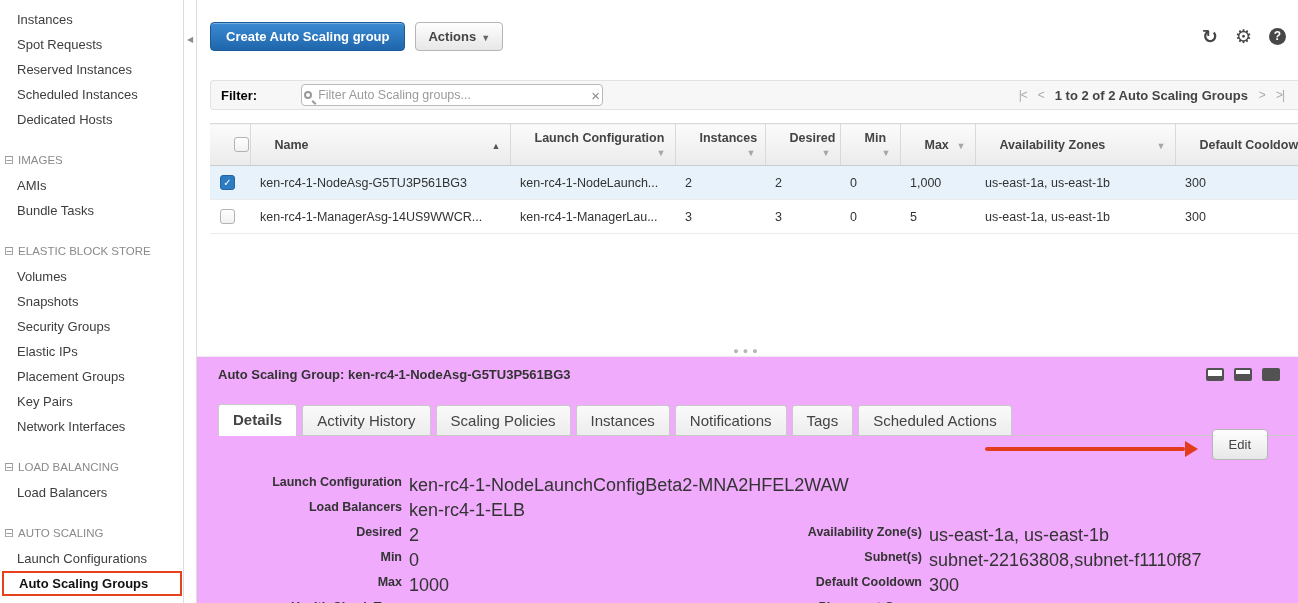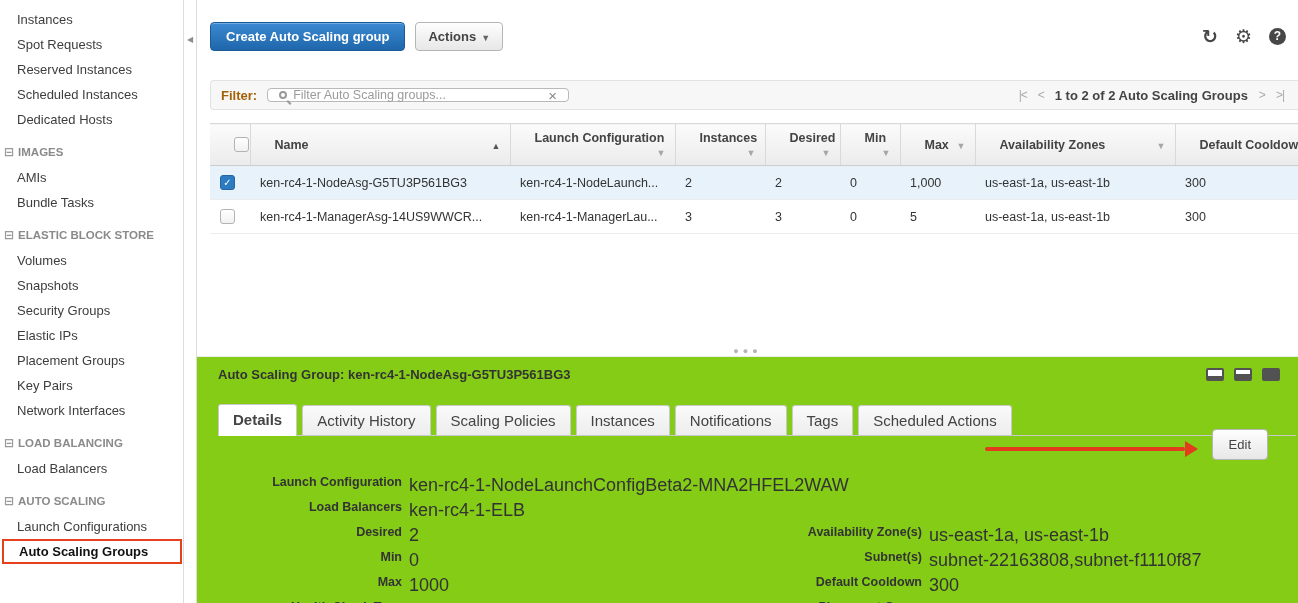--- a/index.html
+++ b/index.html
@@ -4,22 +4,22 @@
 <style>
   * { margin:0; padding:0; box-sizing:border-box; }
   html,body { width:1298px; height:603px; overflow:hidden; background:#fff;
     font-family:"Liberation Sans","DejaVu Sans",sans-serif; font-size:13px; color:#333; }
   .app { display:flex; width:1298px; height:603px; position:relative;border-radius:17px; }
 
   
   .sidebar { width:183px; flex:none; padding-top:7px; background:#fff; overflow:hidden; }
   .nav-link { height:25px; line-height:25px; padding-left:17px; font-size:13px; color:#3d3d3d;
     cursor:pointer; white-space:nowrap; }
-  .nav-header { height:25px; line-height:25px; margin-top:8px; padding-left:4px; font-size:11.5px;
-    color:#8a8a8a; white-space:nowrap; cursor:pointer;font-weight:bold; }
+  .nav-header { height:25px; line-height:25px; margin-top:16px; padding-left:4px; font-size:11.5px;
+    color:#8a8a8a; white-space:nowrap; cursor:pointer; }
   .nav-header .box-icon { color:#9a9a9a; font-size:12px; margin-right:4px; }
   .nav-link.selected { font-weight:bold; color:#111; border:2px solid #e6401d;
     margin:0 1px 0 2px; line-height:21px; padding-left:15px; }
 
   .gutter { width:14px; flex:none; border-left:1px solid #dcdcdc; border-right:1px solid #dcdcdc;
     background:#fff; position:relative; }
   .collapse-handle { position:absolute; top:28px; left:0; width:12px; height:24px; color:#8d8d8d;
     font-size:8px; line-height:24px; text-align:center; cursor:pointer; }
 
   
@@ -36,23 +36,23 @@
   .toolbar-icons { margin-left:auto; display:flex; align-items:center; gap:17px; }
   .icon-refresh { font-size:19px; color:#474747; font-weight:bold; cursor:pointer; }
   .icon-gear { font-size:19px; color:#474747; cursor:pointer; }
   .icon-help { width:17px; height:17px; border-radius:50%; background:#474747; color:#fff;
     font-size:12px; font-weight:bold; text-align:center; line-height:17px; cursor:pointer; }
 
   
   .filter-bar { margin-top:30px; height:30px; background:#f7f7f7; border:1px solid #e2e2e2;
     border-right:none; border-radius:4px 0 0 4px; display:flex; align-items:center;
     padding:0 14px 0 10px; }
-  .filter-label { font-weight:bold; color:#a16207; margin-right:10px; }
-  .search-box { width:302px; height:14px; background:#fff; border:1px solid #b9b9b9; border-radius:4px;
-    display:flex; align-items:center; padding:0 11px; }
+  .filter-label { font-weight:bold; color:#000000; margin-right:10px; }
+  .search-box { width:302px; height:22px; background:#fff; border:1px solid #b9b9b9; border-radius:4px;
+    display:flex; align-items:center; padding:0 2px;margin-left:34px; }
   .magnifier { width:8px; height:8px; border:2px solid #9a9a9a; border-radius:50%; position:relative;
     flex:none; margin-right:6px; }
   .magnifier:after { content:""; position:absolute; width:2px; height:5px; background:#9a9a9a;
     left:7px; top:7px; transform:rotate(-45deg); }
   .search-box input { border:none; outline:none; flex:1; font-family:inherit; font-size:12.5px;
     color:#333; background:transparent; }
   .search-box input::placeholder { color:#9b9b9b; }
   .clear-icon { color:#8a8a8a; font-size:15px; cursor:pointer; line-height:1; }
   .pagination { margin-left:auto; display:flex; align-items:center; gap:11px; color:#ababab;
     font-size:12px; }
@@ -74,21 +74,21 @@
     background:linear-gradient(#fff,#f1f1f1); display:inline-block; vertical-align:middle;
     cursor:pointer; font-size:10px; line-height:14px; text-align:center; color:transparent; }
   .cb.checked { background:#2d7bc1; border-color:#2465a4; color:#fff; }
 
   
   .divider { position:absolute; left:0; right:0; top:342px; height:12px; text-align:center;
     cursor:row-resize; }
   .divider .grip { color:#b4b4b4; font-size:9px; letter-spacing:4px; }
 
   
-  .details { position:absolute; left:0; right:0; top:356px; bottom:0; background:#84cc16;
+  .details { position:absolute; left:0; right:0; top:356px; bottom:0; background:#f0abfc;
     border-top:1px solid #ededed; padding:10px 2px 0 21px; overflow:hidden; }
   .details-header { display:flex; align-items:center; padding-right:16px; }
   .details-title { font-weight:bold; font-size:13px; color:#333; }
   .pane-icons { margin-left:auto; display:flex; gap:10px; }
   .pane-icon { width:18px; height:13px; border:2px solid #525252; border-radius:2px; position:relative;
     cursor:pointer; background:#fff; }
   .pane-icon i { position:absolute; background:#525252; }
   .pane-icon.v1 i { left:0; right:0; bottom:0; height:3px; }
   .pane-icon.v2 i { left:0; right:0; bottom:0; height:5px; }
   .pane-icon.v3 i { left:0; right:0; top:0; bottom:0; }

